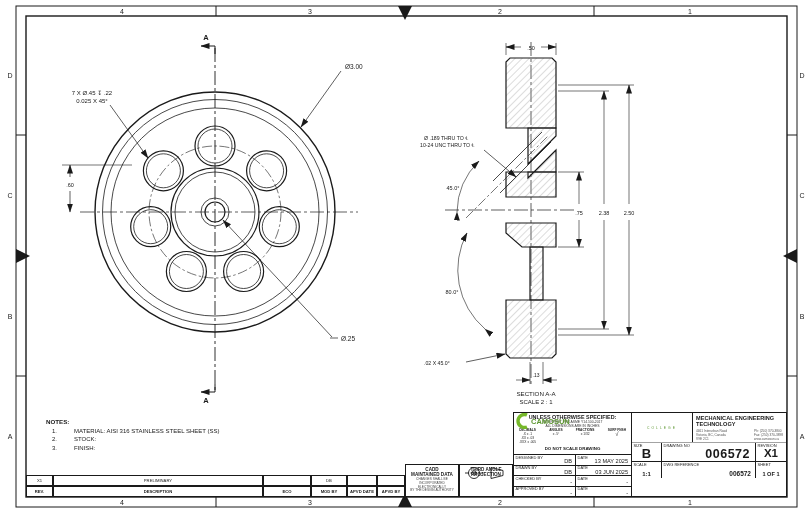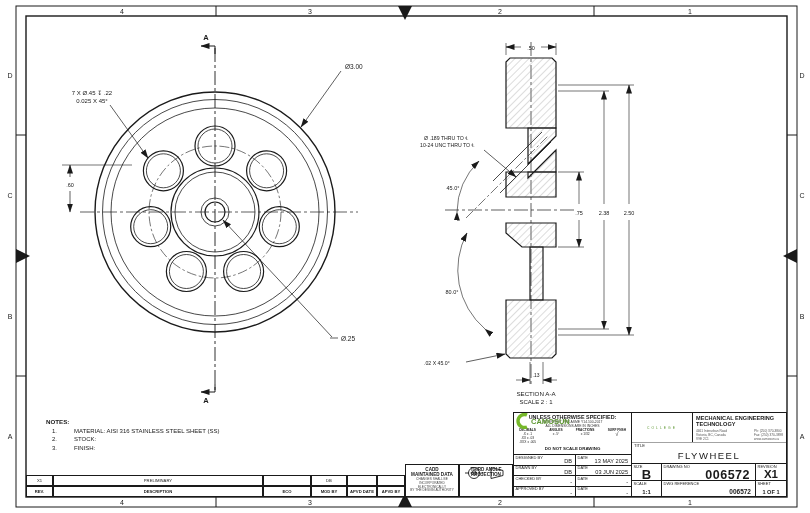--- a/index.html
+++ b/index.html
@@ -396,24 +396,20 @@
             <div>V9E 2C1</div>
           </div>
           <div>
             <div>Ph: (250) 370-3800</div>
             <div>Fax: (250) 370-3898</div>
             <div>www.camosun.ca</div>
           </div>
         </div>
       </div>
     </div>
-    <div id="titleband">
-      <span class="lbl">TITLE</span>
-      <div class="title">FLYWHEEL</div>
-    </div>
     <div id="sizeband">
       <div class="bandcell" id="sizecell">
         <span class="lbl">SIZE</span>
         <div class="big">B</div>
       </div>
       <div class="bandcell" id="dwgnocell">
         <span class="lbl">DRAWING NO</span>
         <div class="big">006572</div>
       </div>
       <div class="bandcell" id="revcell">

